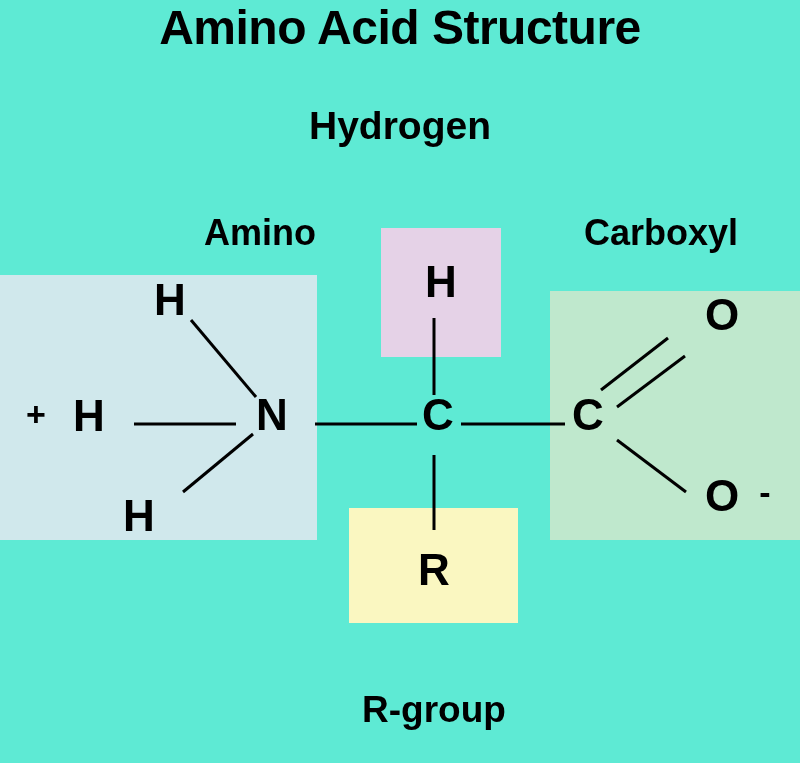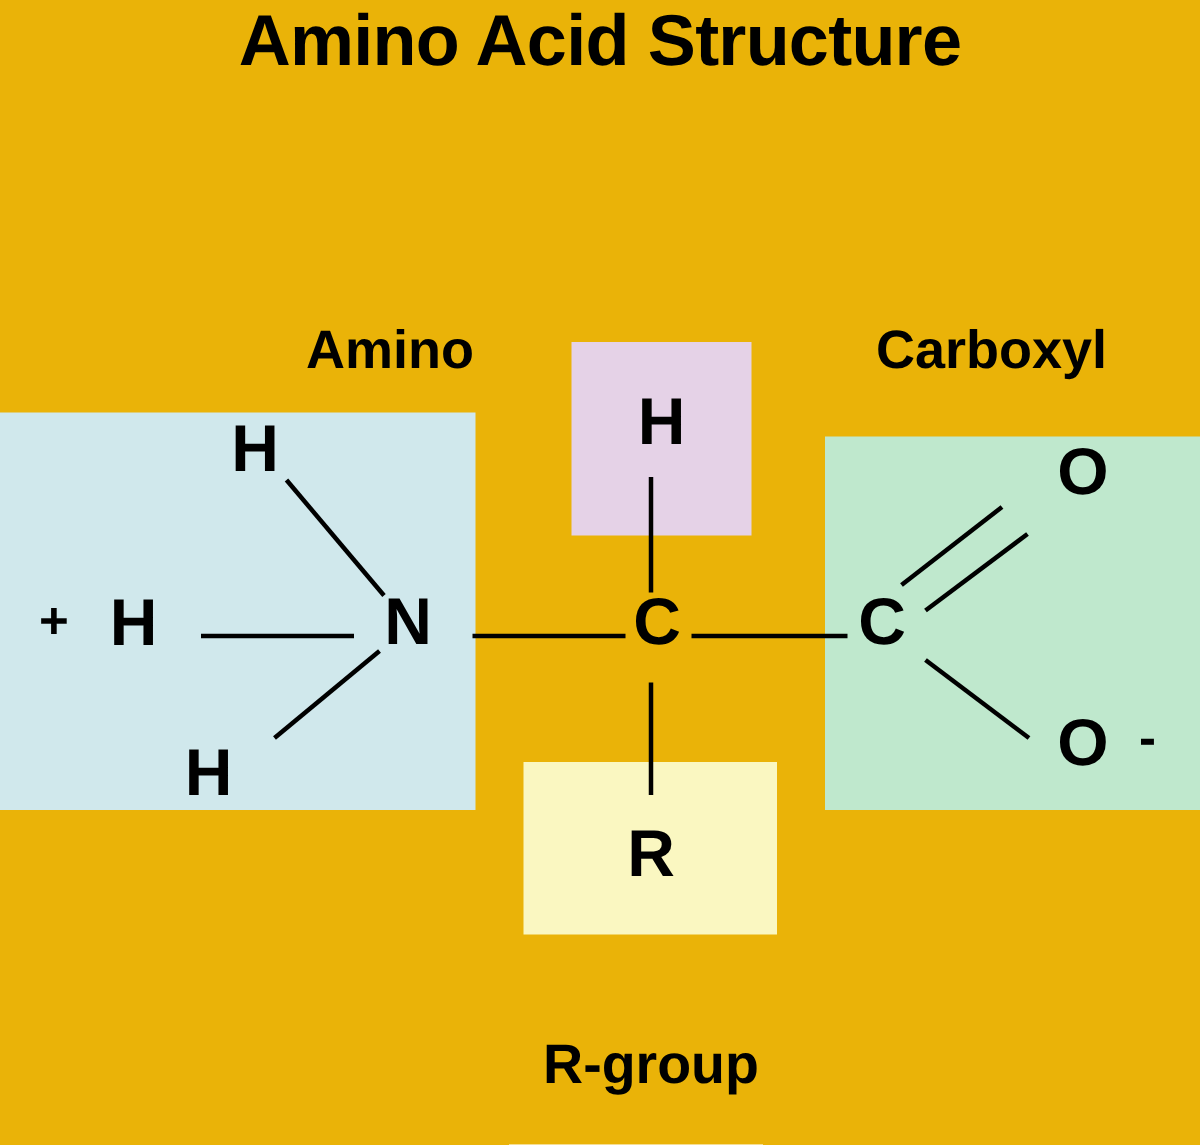--- a/index.html
+++ b/index.html
@@ -11,21 +11,21 @@
     width: 800px;
     height: 763px;
     font-family: "Liberation Sans", sans-serif;
     color: #000000;
     overflow: hidden;
   }
   #stage {
     position: relative;
     width: 800px;
     height: 763px;
-    background: #eab308;
+    background: #5eead4;
   }
   .abs { position: absolute; }
 
   
   .panel { position: absolute; }
   #amino-panel {
     left: 0px; top: 275px; width: 317px; height: 265px;
     background: #d0e8ec;
   }
   #hydrogen-panel {
@@ -159,20 +159,21 @@
 
     <line x1="461" y1="424" x2="565" y2="424" stroke="#000" stroke-width="3"></line>
 
     <line x1="601" y1="390" x2="668" y2="338" stroke="#000" stroke-width="3"></line>
     <line x1="617" y1="407" x2="685" y2="356" stroke="#000" stroke-width="3"></line>
 
     <line x1="617" y1="440" x2="686" y2="492" stroke="#000" stroke-width="3"></line>
   </svg>
 
   <div class="abs" id="title">Amino Acid Structure</div>
+  <div class="abs" id="hydrogen-label">Hydrogen</div>
   <div class="abs" id="amino-label">Amino</div>
   <div class="abs" id="carboxyl-label">Carboxyl</div>
   <div class="abs" id="rgroup-label">R-group</div>
 
   <div class="atom" id="atom-h-top">H</div>
   <div class="atom" id="atom-h-left">H</div>
   <div class="atom" id="atom-h-bot">H</div>
   <div class="atom" id="atom-n">N</div>
   <div class="sign" id="charge-plus">+</div>
 

